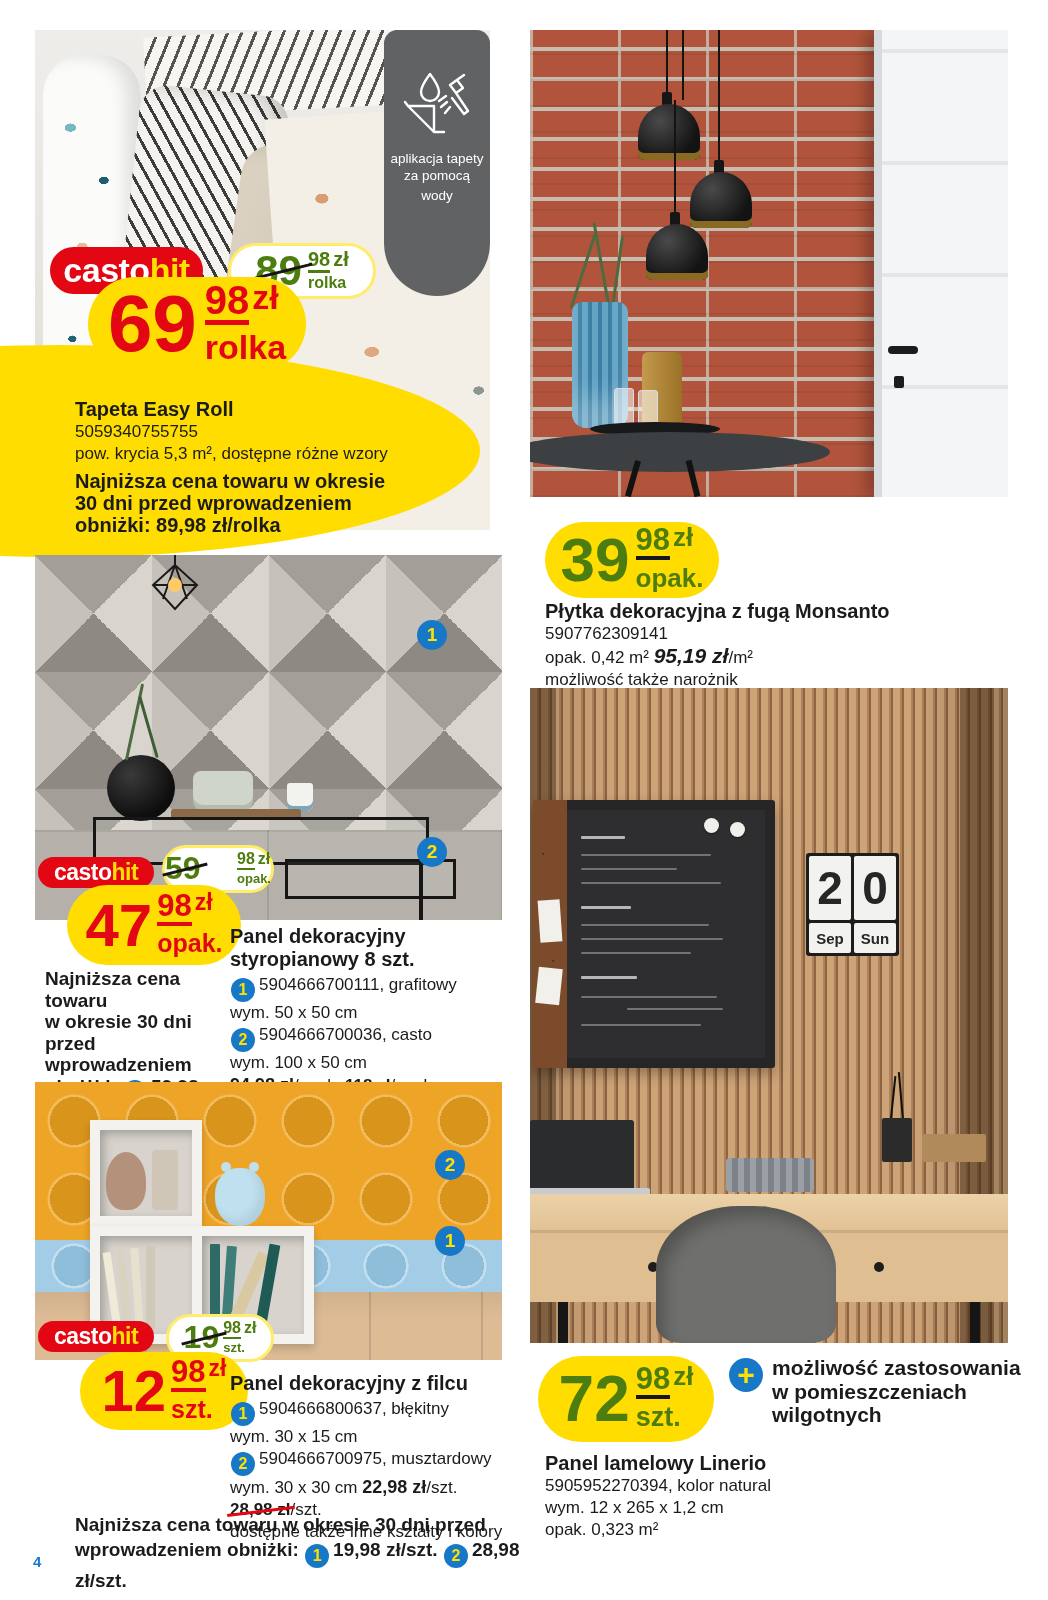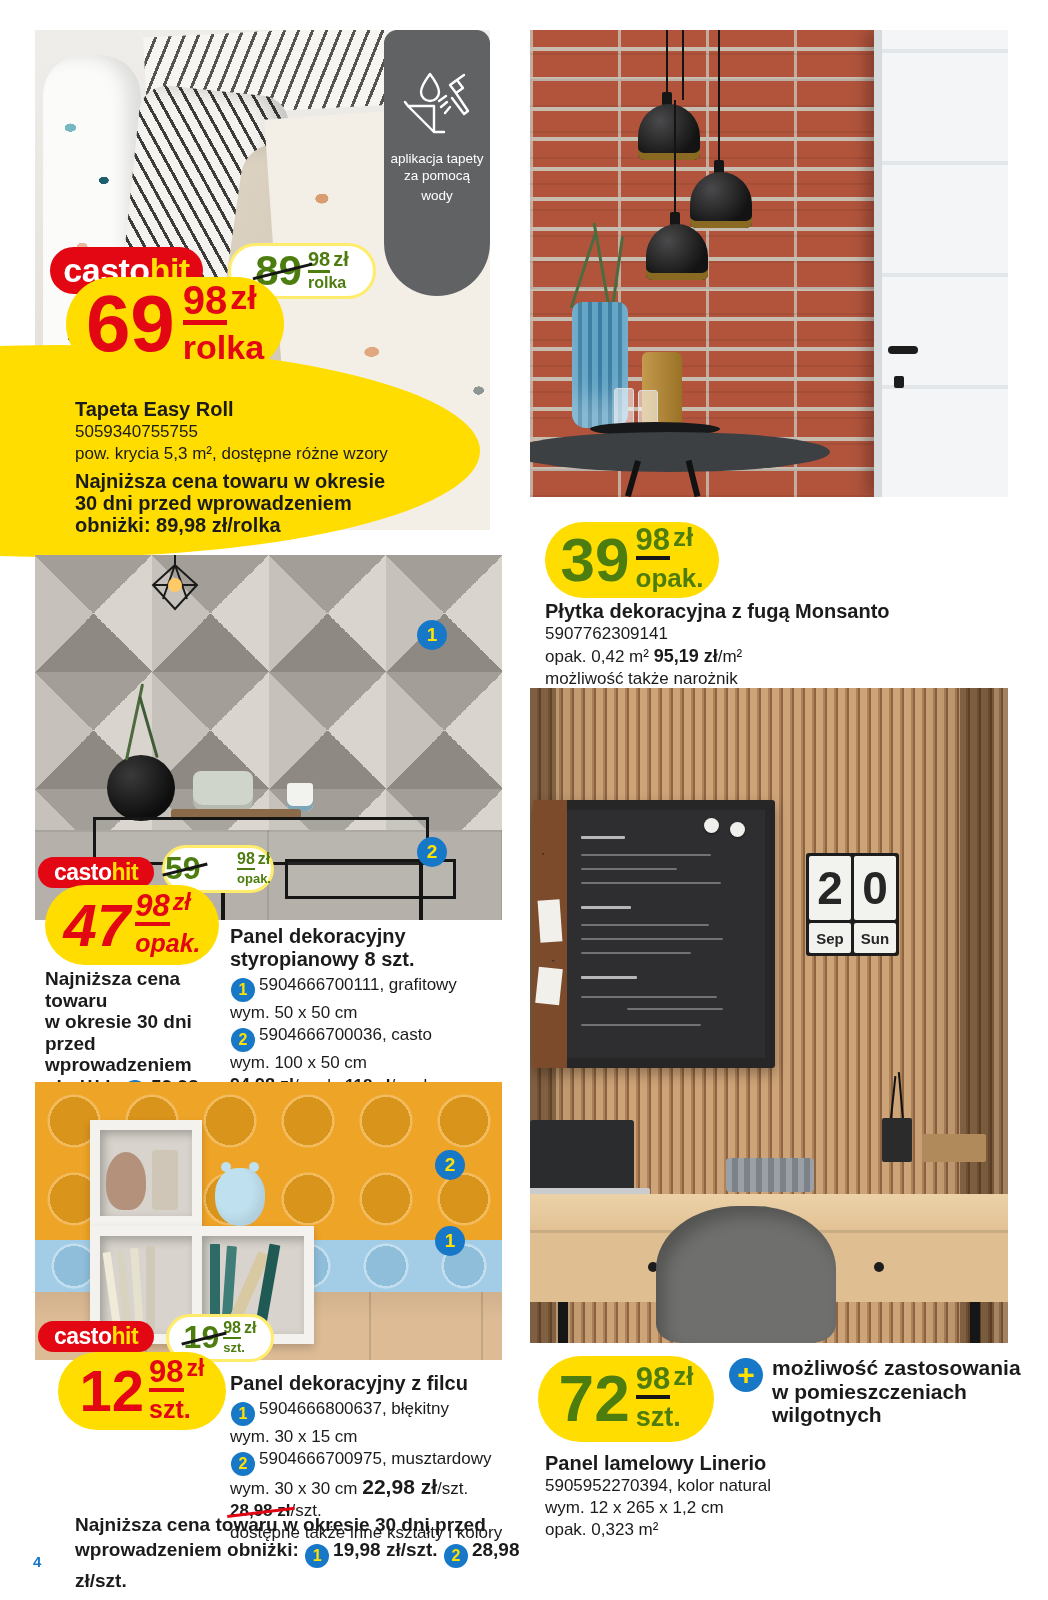--- a/index.html
+++ b/index.html
@@ -125,21 +125,21 @@
   .pricepill{position:absolute;border-radius:999px;display:flex;align-items:center;justify-content:center;gap:6px;}
   .pricepill.yellow{background:#ffdd00;}
   .pricepill.white{background:#ffffff;border:3px solid #ffec6a;}
   .pnum{font-weight:800;line-height:.85;position:relative;}
   .pcol{display:flex;flex-direction:column;align-items:flex-start;}
   .pcrow{display:flex;align-items:flex-start;gap:3px;font-weight:800;line-height:.9;}
   .pcents{border-bottom-style:solid;padding-bottom:2px;}
   .punit{font-weight:700;margin-top:3px;}
   .slashed::after{content:"";position:absolute;left:-8%;right:-22%;top:46%;border-top-style:solid;border-top-color:#151515;
     transform:rotate(-14deg);}
-  .red{color:#e30613;} .blk{color:#4d7c0f;}
+  .red{color:#e30613;margin-left:22px;} .blk{color:#4d7c0f;}
   
   .tb{position:absolute;font-size:17px;line-height:22px;}
   .tb .name{font-size:20px;line-height:23px;font-weight:800;}
   .tb b{font-weight:800;}
   .boldtb{position:absolute;font-weight:800;font-size:19px;line-height:21.5px;}
   .nb{display:inline-flex;align-items:center;justify-content:center;width:24px;height:24px;border-radius:50%;
     background:#1878c8;color:#ffe000;font-weight:800;font-size:16px;vertical-align:-5px;margin:0 4px 0 1px;flex:none;}
   .pb{position:absolute;width:30px;height:30px;border-radius:50%;background:#1878c8;color:#ffe000;font-weight:800;
     font-size:19px;display:flex;align-items:center;justify-content:center;}
   .sr{position:relative;font-weight:800;display:inline-block;}
@@ -252,21 +252,21 @@
           <span class="pcents" style="border-bottom-width:4px;border-color:#161616;">98</span>
           <span style="font-size:26px;">zł</span>
         </span>
       <span class="punit" style="font-size:26px;font-weight:800;">opak.</span>
     </span>
   </div>
 
   <div class="tb" style="left:545px;top:600px;width:430px;">
     <div class="name">Płytka dekoracyjna z fugą Monsanto</div>
     <div>5907762309141</div>
-    <div><span>opak. 0,42 m² </span><b style="font-size:18px;">95,19 zł</b><span>/m²</span></div>
+    <div><span>opak. 0,42 m² </span><b style="font-size:21px;font-style:italic;">95,19 zł</b><span>/m²</span></div>
     <div>możliwość także narożnik</div>
   </div>
 
   <div class="photo" style="left:35px;top:555px;width:467px;height:365px;">
     <div class="panels3d"></div>
     <div class="concrete"></div>
     <div class="wirelamp" style="left:108px;top:0;">
       <svg width="64" height="58" viewBox="0 0 64 58">
           <g fill="none" stroke="#1a1a1a" stroke-width="2">
             <line x1="32" y1="0" x2="32" y2="10"></line>
@@ -299,21 +299,21 @@
     <span class="pnum slashed" style="font-size:32px;">59</span>
     <span class="pcol">
       <span class="pcrow" style="font-size:16px;">
           <span class="pcents" style="border-bottom-width:2.5px;">98</span>
           <span>zł</span>
         </span>
       <span class="punit" style="font-size:13px;margin-top:1px;">opak.</span>
     </span>
   </div>
 
-  <div class="pricepill yellow red" style="left:45px;top:885px;width:174px;height:80px;gap:5px;font-style:italic;">
+  <div class="pricepill yellow red" style="left:45px;top:885px;width:174px;height:80px;gap:5px;">
     <span class="pnum" style="font-size:60px;">47</span>
     <span class="pcol">
       <span class="pcrow" style="font-size:31px;">
           <span class="pcents" style="border-bottom-width:4px;border-color:#e30613;">98</span>
           <span style="font-size:23px;">zł</span>
         </span>
       <span class="punit" style="font-size:25px;font-weight:800;">opak.</span>
     </span>
   </div>
 
@@ -390,21 +390,21 @@
         </span>
       <span class="punit" style="font-size:25px;font-weight:800;">szt.</span>
     </span>
   </div>
 
   <div class="tb" style="left:230px;top:1372px;width:285px;">
     <div class="name">Panel dekoracyjny z filcu</div>
     <div style="margin-top:3px;"><span class="nb">1</span><span>5904666800637, błękitny</span></div>
     <div>wym. 30 x 15 cm</div>
     <div><span class="nb">2</span><span>5904666700975, musztardowy</span></div>
-    <div><span>wym. 30 x 30 cm </span><b style="font-size:21px;">22,98 zł</b><span>/szt.</span></div>
+    <div><span>wym. 30 x 30 cm </span><b style="font-size:18px;">22,98 zł</b><span>/szt.</span></div>
     <div><span class="sr">28,98 zł</span><span>/szt.</span></div>
     <div>dostępne także inne kształty i kolory</div>
   </div>
 
   <div class="boldtb" style="left:75px;top:1512px;width:500px;line-height:25px;">
     <div>Najniższa cena towaru w okresie 30 dni przed</div>
     <div><span>wprowadzeniem obniżki:</span> <span class="nb">1</span><span>19,98 zł/szt.</span> <span class="nb">2</span><span>28,98 zł/szt.</span></div>
   </div>
 
   <div class="pagenum" style="left:33px;top:1553px;">4</div>

